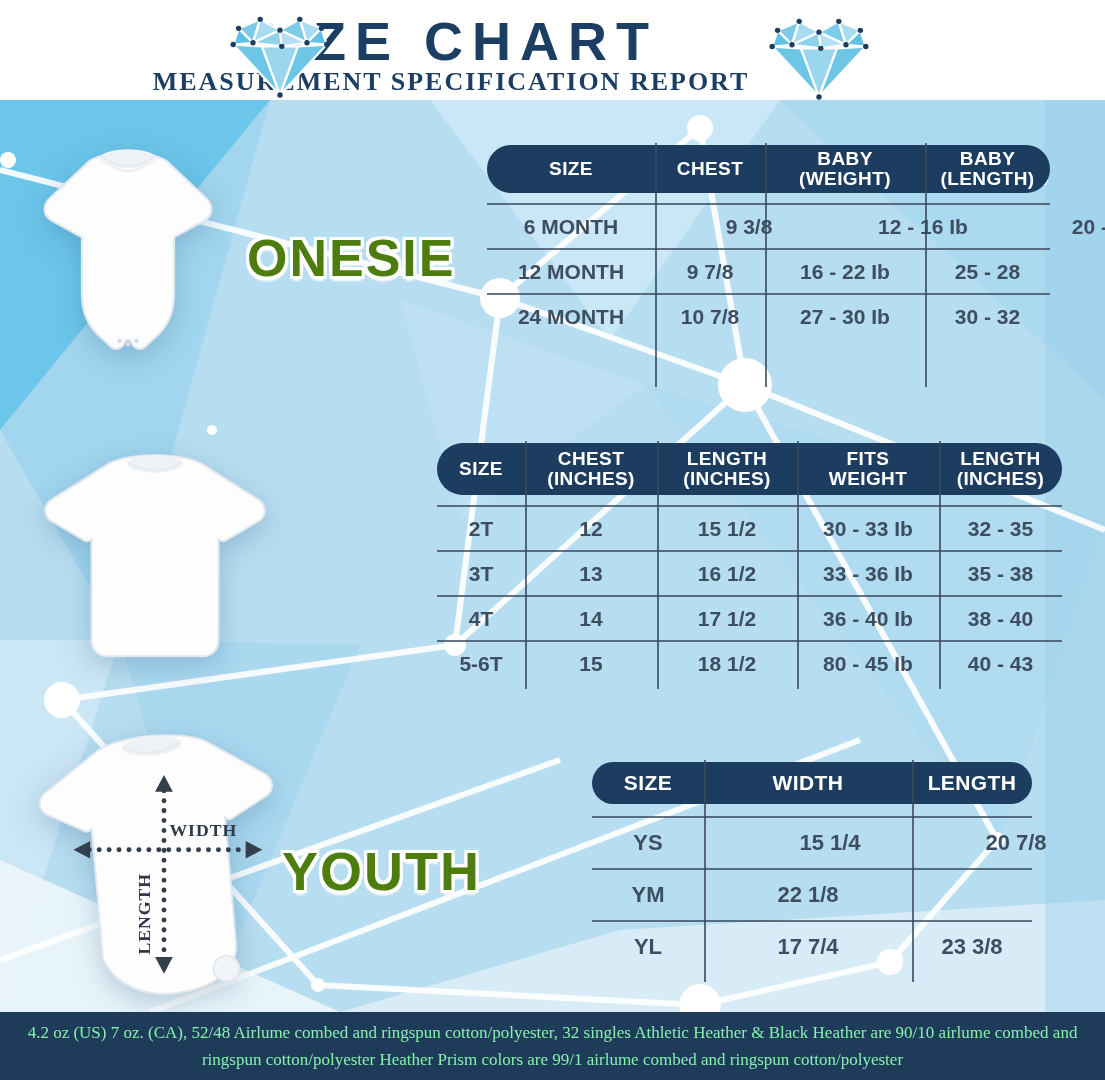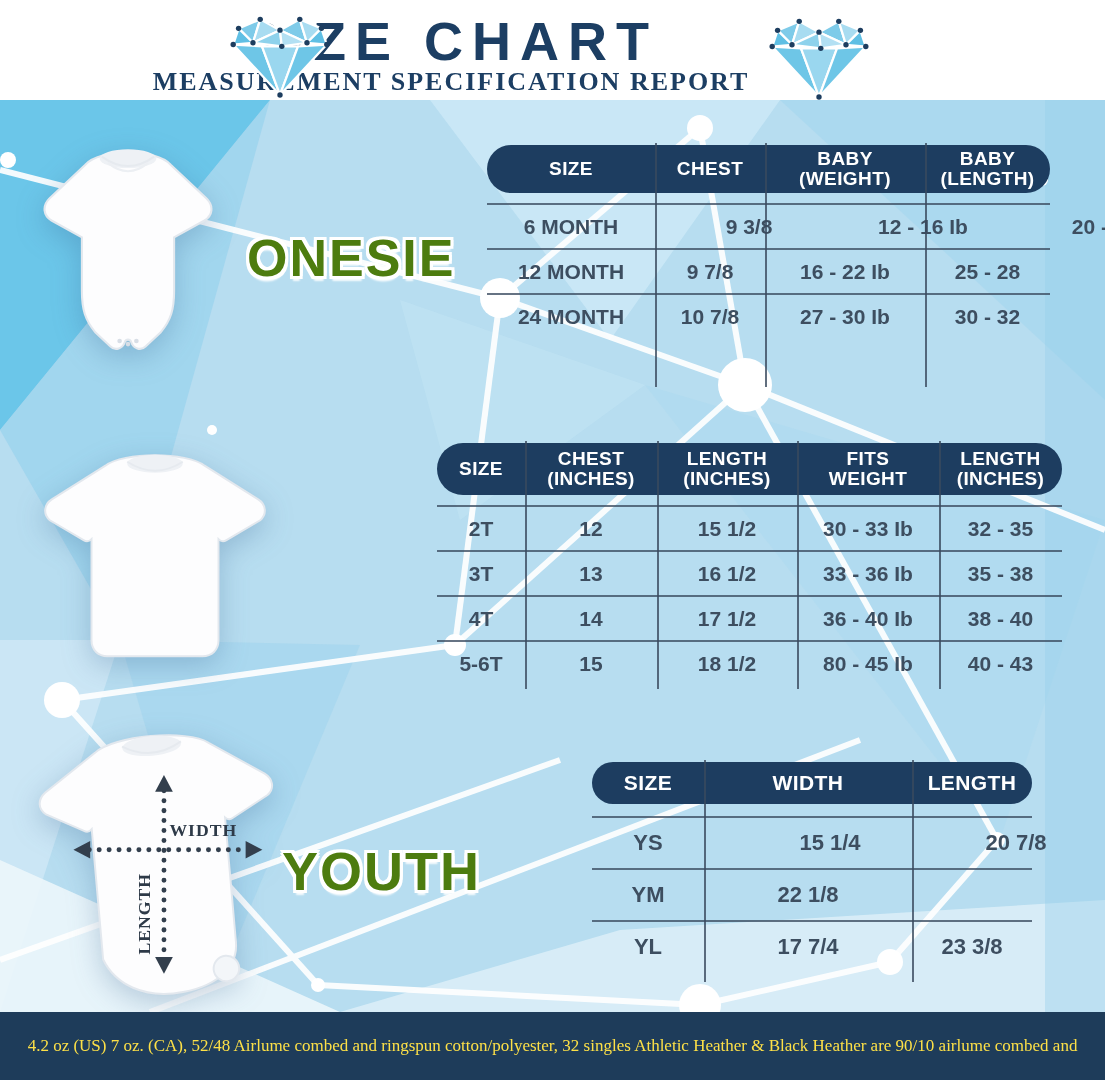--- a/index.html
+++ b/index.html
@@ -34,21 +34,21 @@
   .pill .th span{display:block;}
   .rows{margin-top:10px;}
   .trow{display:grid;align-items:center;text-align:center;
         border-top:2px solid rgba(59,76,96,.78);
         color:#3d4e60;font-weight:700;font-size:21px;}
   .vline{position:absolute;top:-2px;width:2px;background:rgba(57,74,94,.8);z-index:1;}
 
   
   .footer{position:absolute;left:0;top:1012px;width:1105px;height:68px;background:#1e3c5a;z-index:6;
           display:flex;flex-direction:column;justify-content:center;gap:2px;}
-  .footer div{text-align:center;color:#fde047;font-family:"Liberation Serif",serif;
+  .footer div{text-align:center;color:#86efac;font-family:"Liberation Serif",serif;
           font-size:17px;line-height:1.5;}
 </style>
 </head>
 <body>
 
 <div id="stage">
 
   <svg class="bg" viewBox="0 0 1105 912" preserveAspectRatio="none">
     <rect x="0" y="0" width="1105" height="912" fill="#b7ddf0"></rect>
     <polygon points="0,0 270,0 0,330" fill="#5ec2e7" opacity="0.85"></polygon>
@@ -337,15 +337,16 @@
         <div>17 7/4</div>
         <div>23 3/8</div>
       </div>
     </div>
     <div class="vline" style="left:112px;height:222px;"></div>
     <div class="vline" style="left:320px;height:222px;"></div>
   </div>
 
   <div class="footer">
     <div>4.2 oz (US) 7 oz. (CA), 52/48 Airlume combed and ringspun cotton/polyester, 32 singles Athletic Heather &amp; Black Heather are 90/10 airlume combed and</div>
+    <div>ringspun cotton/polyester Heather Prism colors are 99/1 airlume combed and ringspun cotton/polyester</div>
   </div>
 
 </div>
 
 </body></html>

